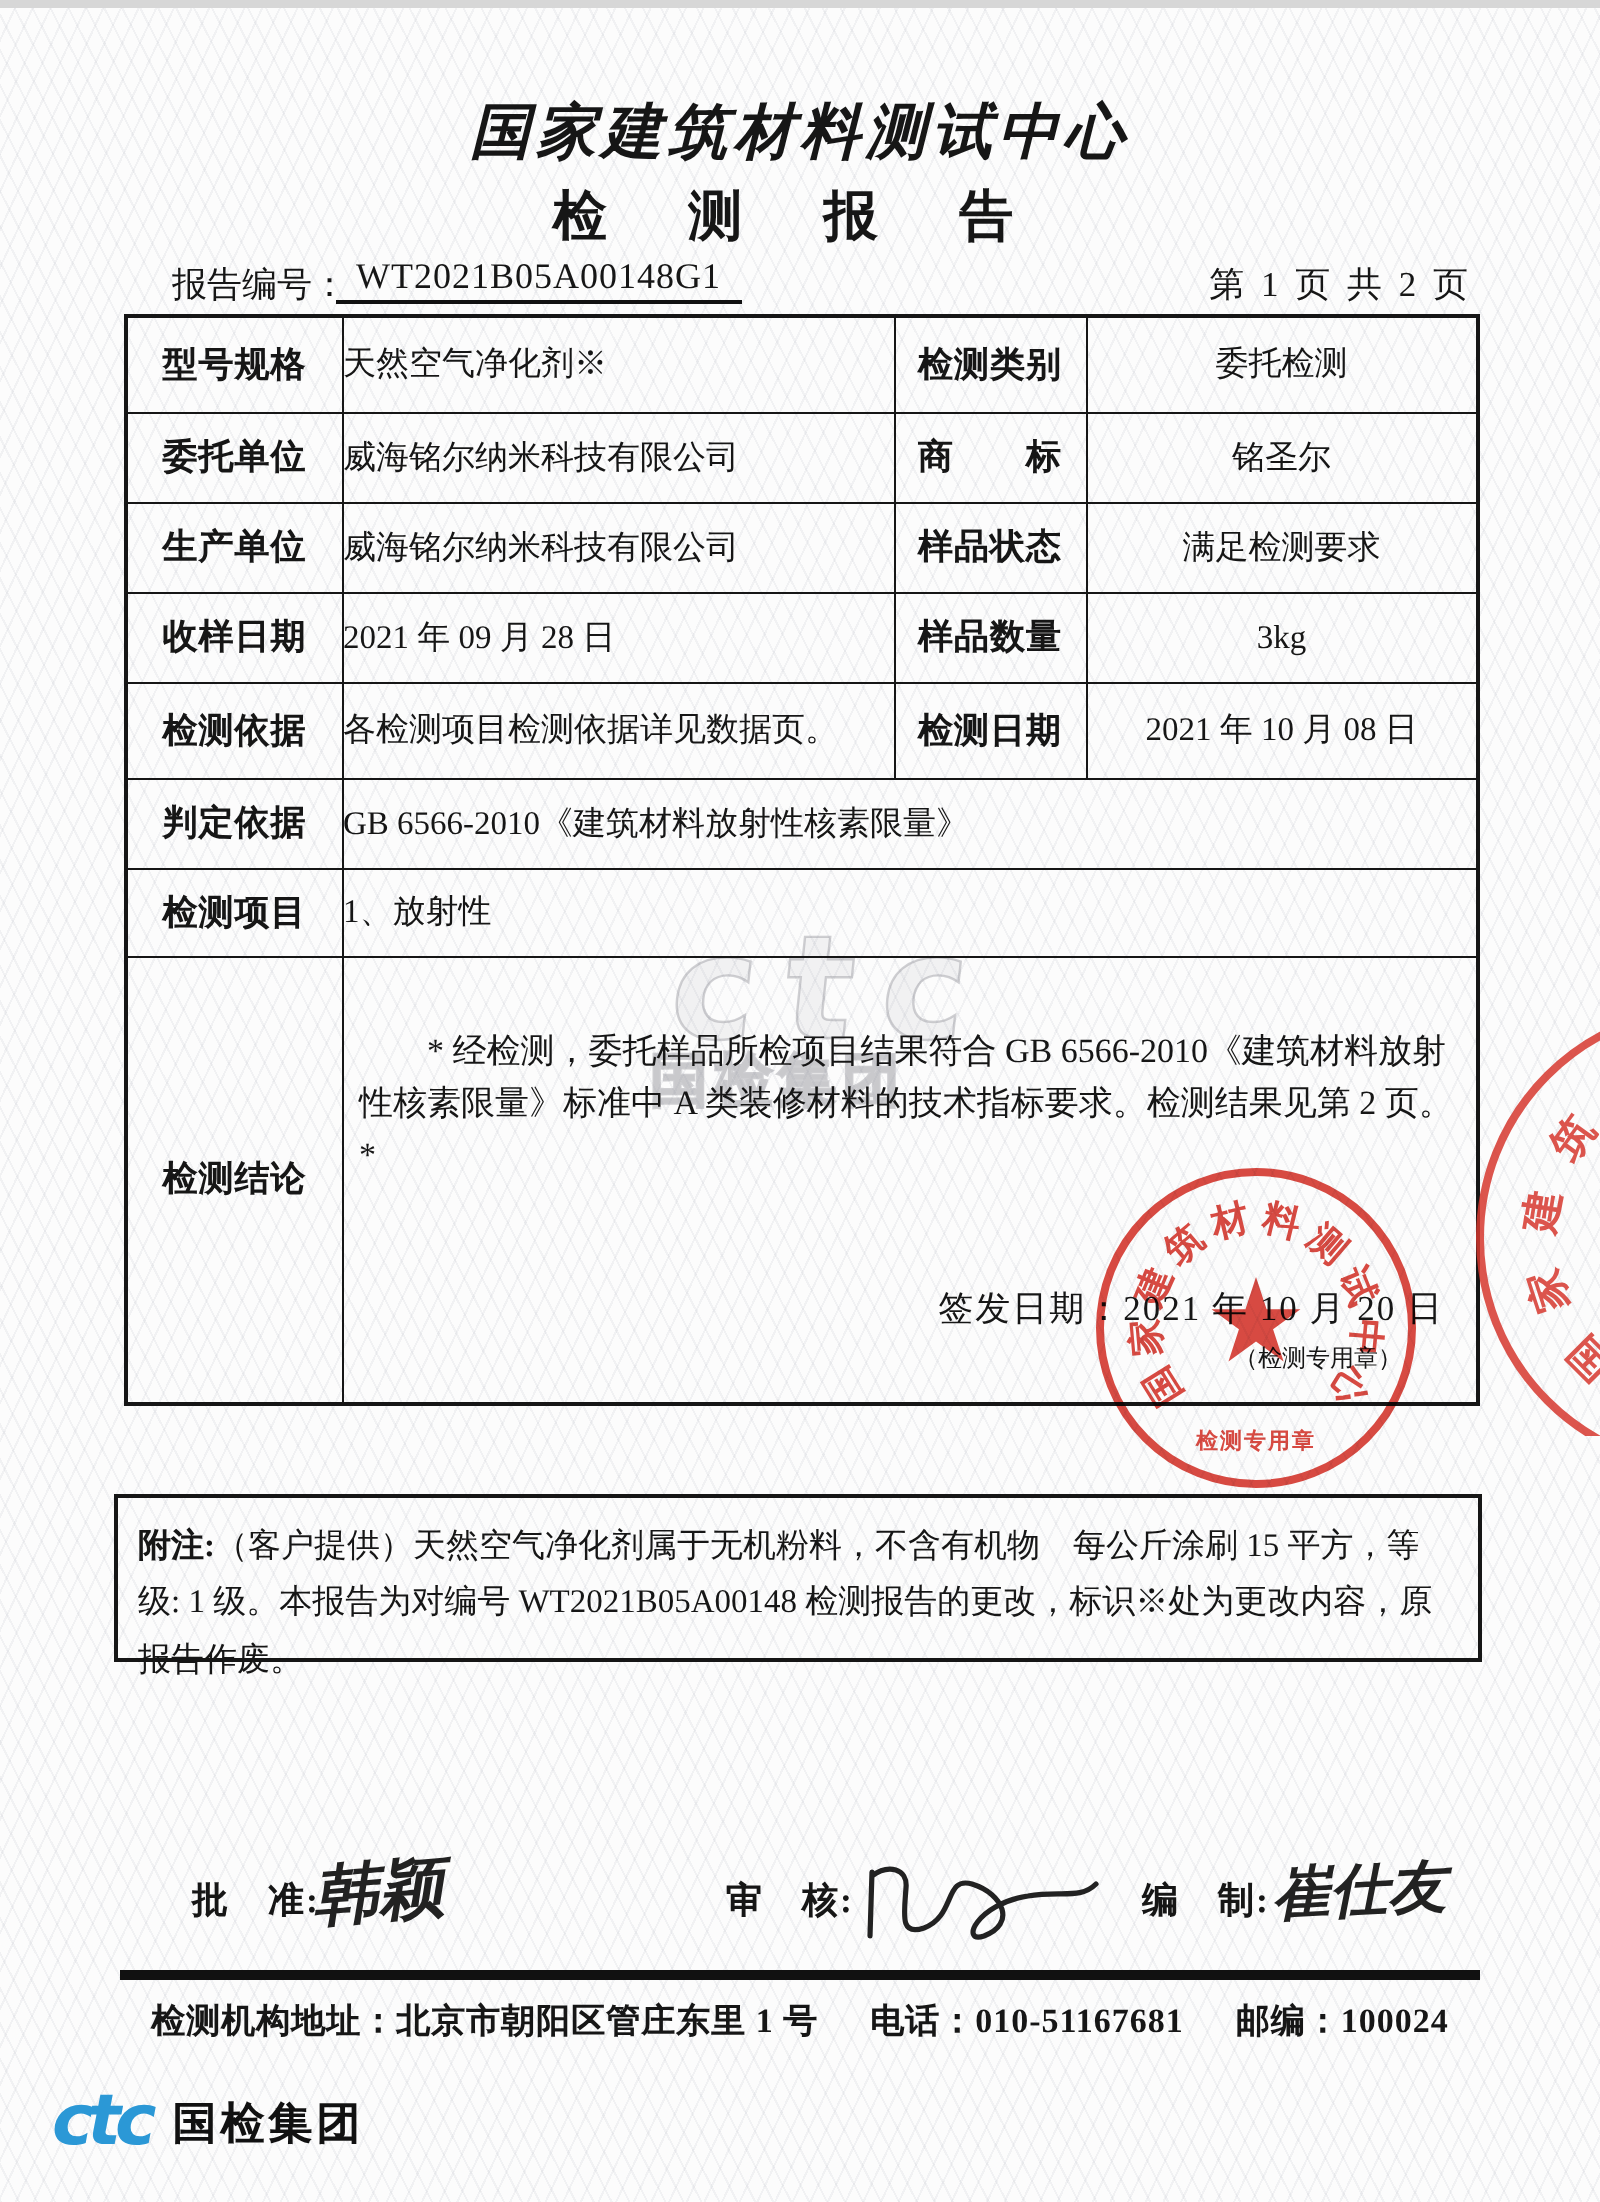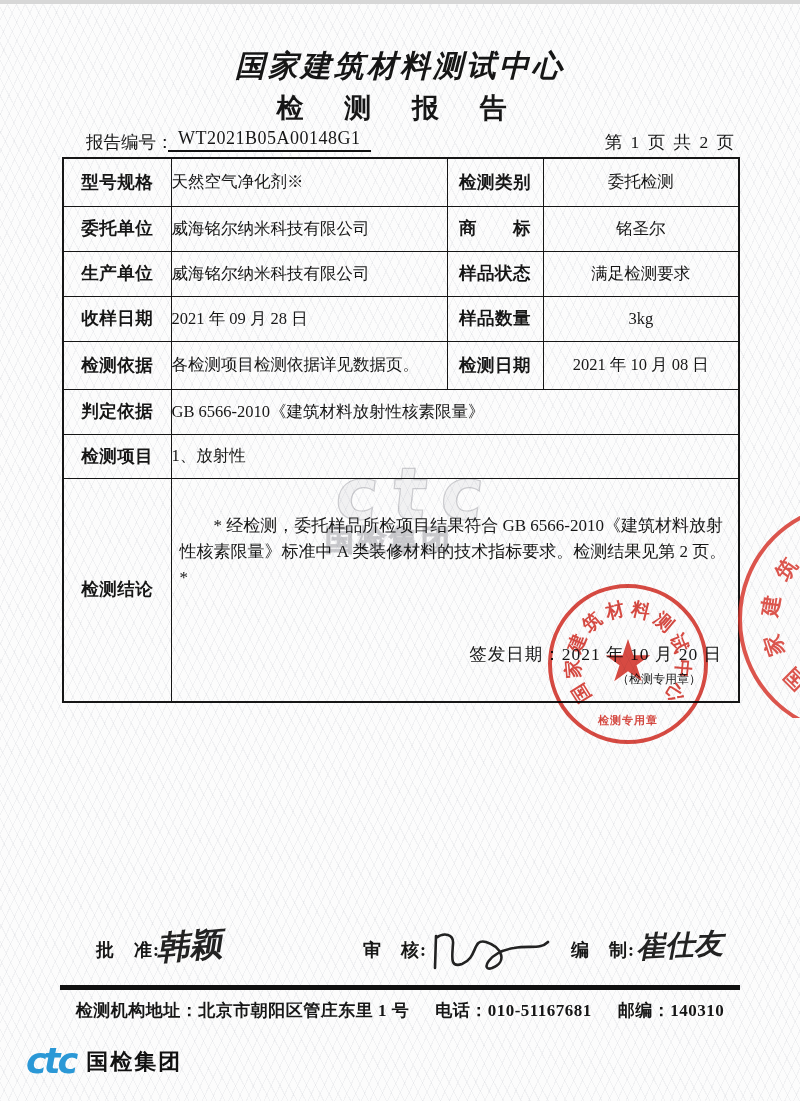--- a/index.html
+++ b/index.html
@@ -154,35 +154,38 @@
         <td class="cc" colspan="3">
           <p class="concl-p">* 经检测，委托样品所检项目结果符合 GB 6566-2010《建筑材料放射性核素限量》标准中 A 类装修材料的技术指标要求。检测结果见第 2 页。*</p>
           <div class="sign-date">签发日期：2021 年 10 月 20 日</div>
           <div class="sign-note">（检测专用章）</div>
         </td>
       </tr>
     </tbody>
       </table>
   </div>
 
+  <div class="notes">
+    <p><span class="nl">附注:</span><span>（客户提供）天然空气净化剂属于无机粉料，不含有机物　每公斤涂刷 15 平方，等级: 1 级。本报告为对编号 WT2021B05A00148 检测报告的更改，标识※处为更改内容，原报告作废。</span></p>
+  </div>
 
   <div class="sig-row">
     <span class="sig-label" style="left:96px">批　准:</span>
     <span class="sig-name sig-approve">韩颖</span>
     <span class="sig-label" style="left:363px">审　核:</span>
     <svg class="sig-review" width="130" height="48" viewBox="0 0 130 48">
       <path d="M8 8 L7 40 M8 10 C16 4 26 6 25 16 C24 30 22 40 34 36 C50 30 44 10 58 14 C74 19 80 34 64 40 C52 44 60 24 86 20 C102 17 112 22 120 14" stroke="#222" stroke-width="2.6" fill="none" stroke-linecap="round"></path>
     </svg>
     <span class="sig-label" style="left:571px">编　制:</span>
     <span class="sig-name sig-prepare">崔仕友</span>
   </div>
 
   <div class="foot-rule"></div>
   <div class="foot-line">
-    <span>检测机构地址：</span><span>北京市朝阳区管庄东里 1 号</span><span class="gap"></span><span>电话：</span><span>010-51167681</span><span class="gap"></span><span>邮编：</span><span>140310</span>
+    <span>检测机构地址：</span><span>北京市朝阳区管庄东里 1 号</span><span class="gap"></span><span>电话：</span><span>010-51167681</span><span class="gap"></span><span>邮编：</span><span>100024</span>
   </div>
   <div class="logo">
     <span class="logo-mark">ctc</span>
     <span class="logo-text">国检集团</span>
   </div>
 
   <div class="stamp stamp-main">
     <div class="ring">
         <span style="transform: rotate(-122deg) translateY(-57px);">国</span>
         <span style="transform: rotate(-94.8889deg) translateY(-57px);">家</span>

